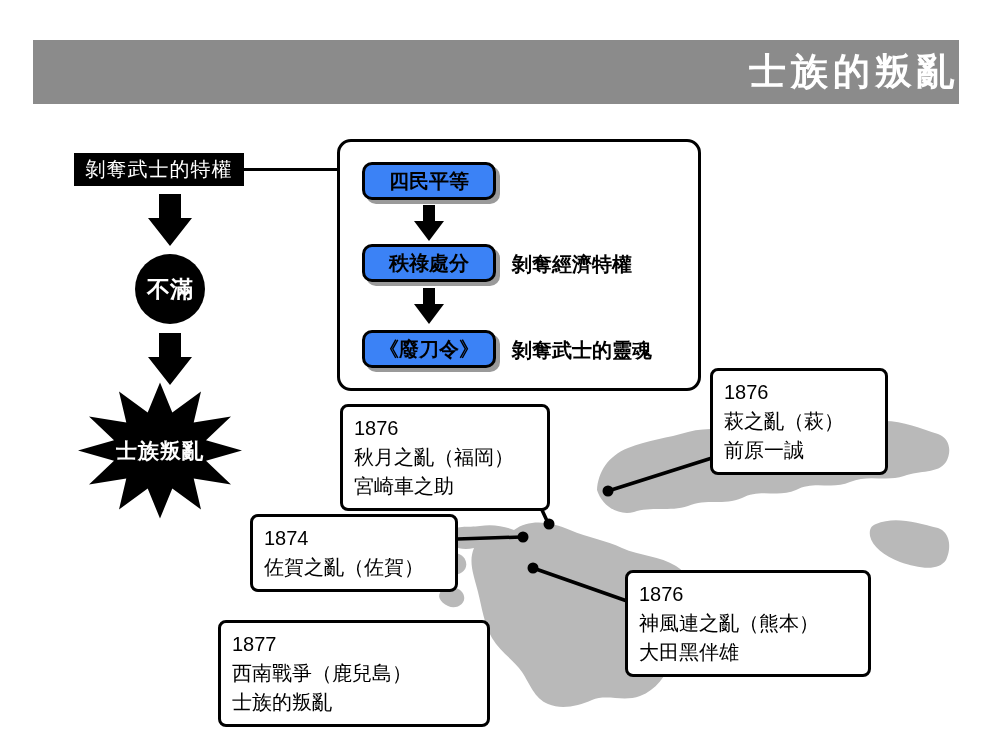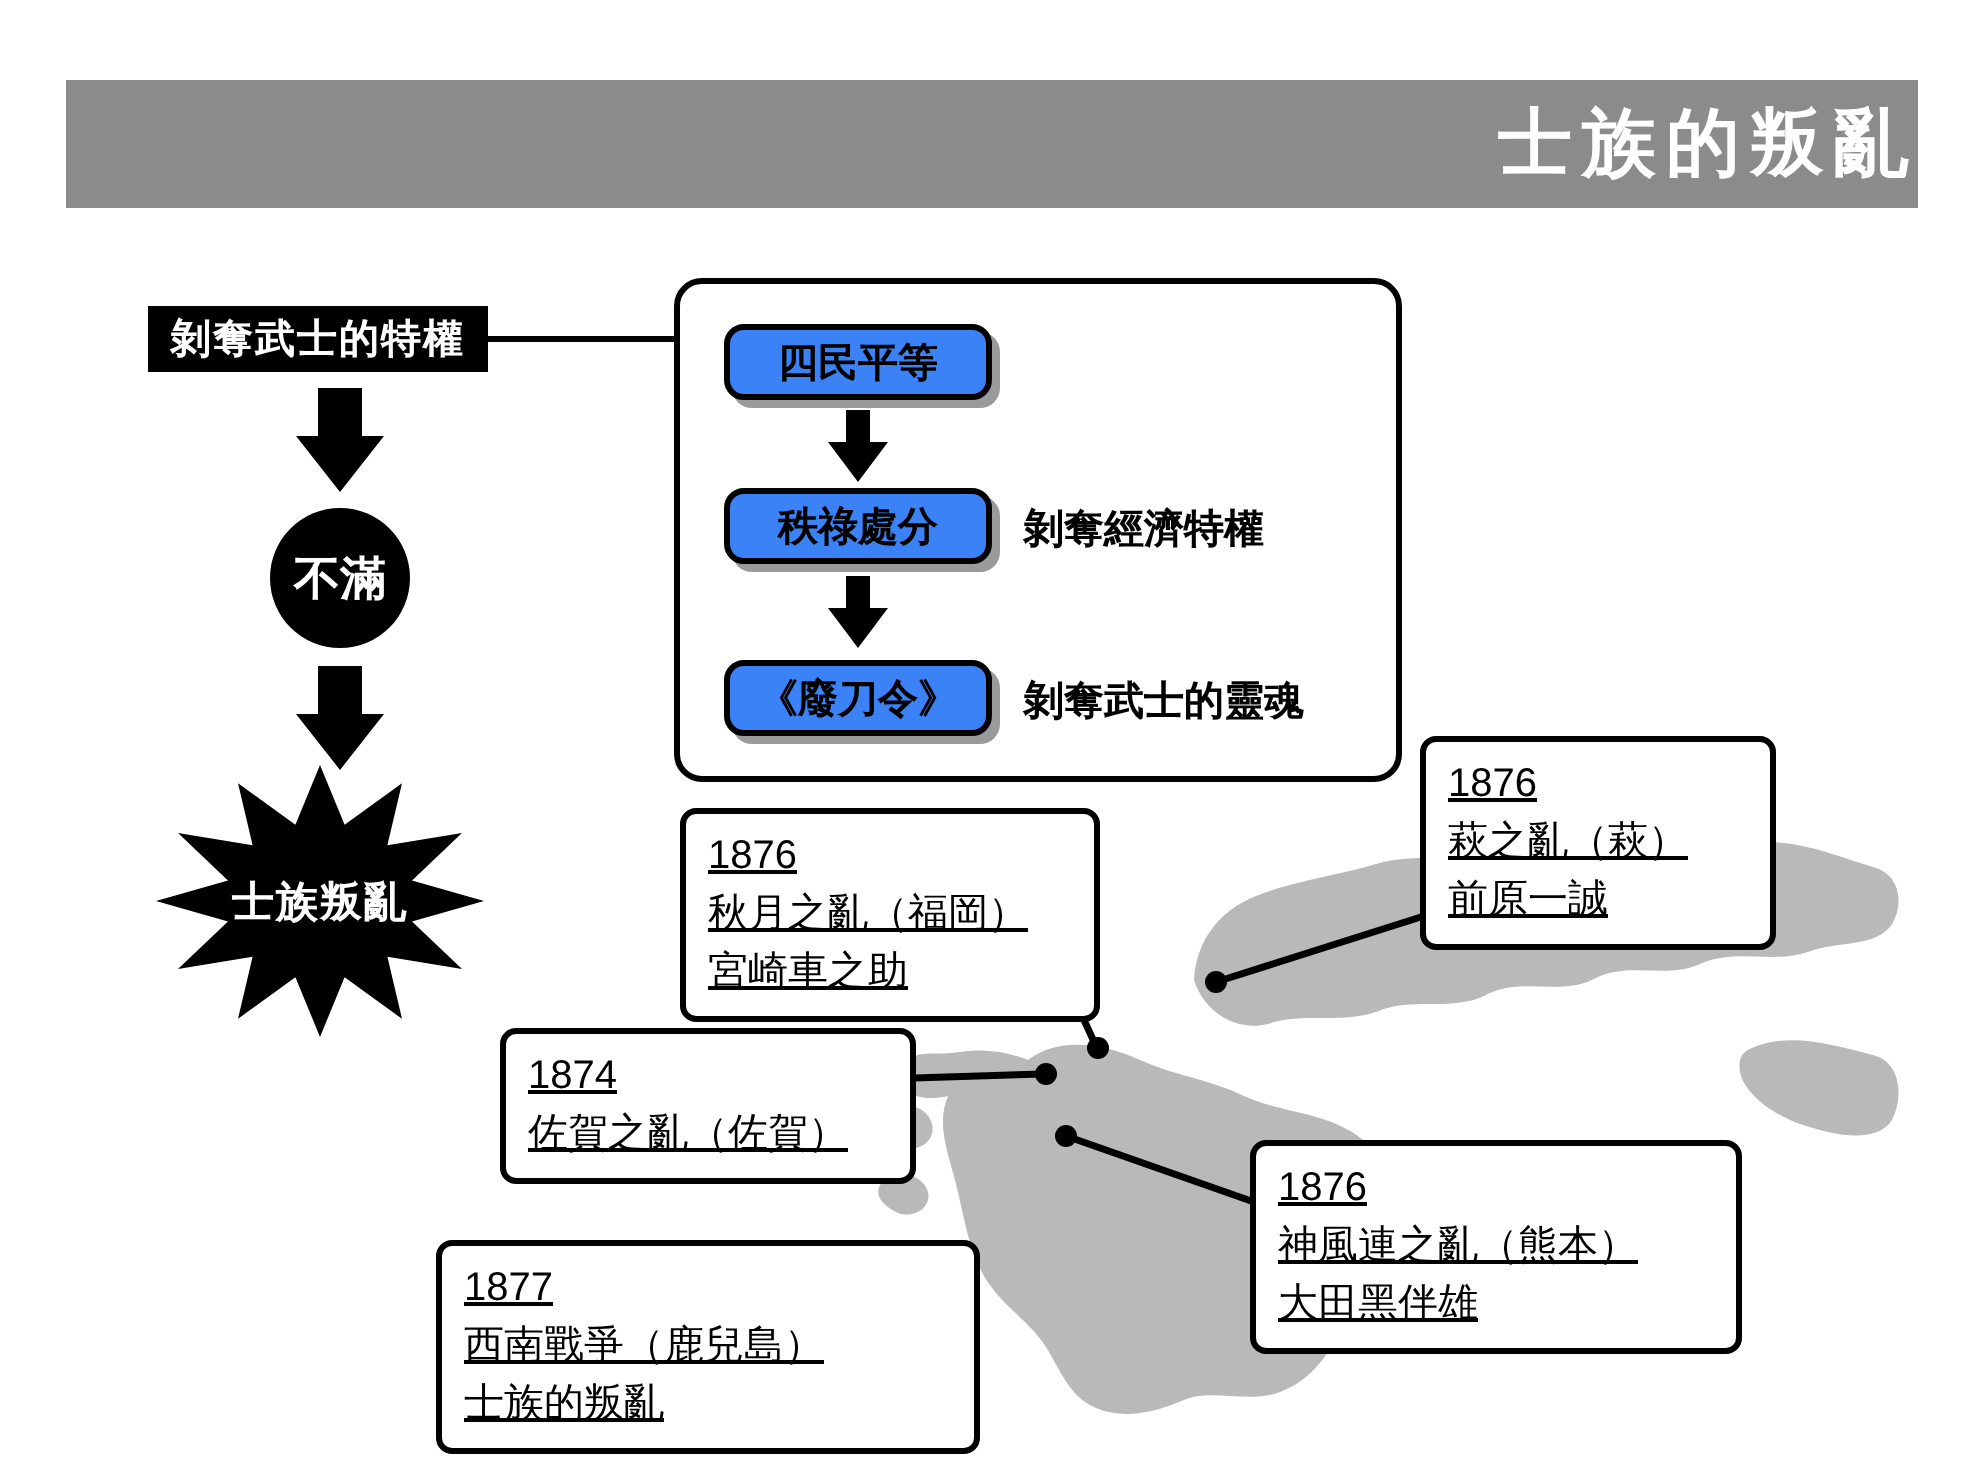--- a/index.html
+++ b/index.html
@@ -9,21 +9,21 @@
   .stage { position:absolute; left:0; top:0; width:992px; height:742px; }
 
   .map-layer { position:absolute; left:0; top:0; width:992px; height:742px; z-index:0; }
 
   .title-bar { position:absolute; left:33px; top:40px; width:926px; height:64px;
     background:#8b8b8b; display:flex; align-items:center; justify-content:flex-end; z-index:1; }
   .title-bar span { color:#ffffff; font-size:37px; font-weight:700; letter-spacing:5px; }
 
   .trigger-box { position:absolute; left:74px; top:153px; width:170px; height:33px;
     background:#000; color:#fff; display:flex; align-items:center; justify-content:center;
-    font-size:20px; font-weight:700; letter-spacing:1px; z-index:1; }
+    font-size:20px; font-weight:400; letter-spacing:1px; z-index:1; }
 
   .hline { position:absolute; left:244px; top:168px; width:93px; height:3px; background:#000; z-index:1; }
 
   .arrow { position:absolute; z-index:1; }
   .a1 { left:148px; top:194px; }
   .a2 { left:148px; top:333px; }
 
   .emotion-circle { position:absolute; left:135px; top:254px; width:70px; height:70px;
     background:#000; border-radius:50%; color:#fff; display:flex; align-items:center;
     justify-content:center; font-size:23px; font-weight:700; z-index:1; }
@@ -39,21 +39,21 @@
   .pill { position:absolute; left:22px; width:134px; height:38px; border:3px solid #000;
     border-radius:10px; background:#3b82f6; box-shadow:4px 4px 0 #9a9a9a;
     display:flex; align-items:center; justify-content:center; font-size:20px; font-weight:700; }
   .p1 { top:20px; } .p2 { top:102px; } .p3 { top:188px; }
   .pdesc { position:absolute; left:172px; font-size:20px; font-weight:700; white-space:nowrap; }
   .d1 { top:27px; } .d2 { top:109px; } .d3 { top:195px; }
   .sarrow { position:absolute; left:74px; }
   .sa1 { top:63px; } .sa2 { top:146px; }
 
   .callout { position:absolute; background:#fff; border:3px solid #000; border-radius:8px;
-    padding:7px 11px; font-size:20px; line-height:29px; z-index:2; white-space:nowrap;text-decoration:underline; }
+    padding:7px 11px; font-size:20px; line-height:29px; z-index:2; white-space:nowrap; }
   .co-hagi     { left:710px; top:368px; width:178px; }
   .co-akizuki  { left:340px; top:404px; width:210px; }
   .co-saga     { left:250px; top:514px; width:208px; }
   .co-shinpu   { left:625px; top:570px; width:246px; }
   .co-seinan   { left:218px; top:620px; width:272px; }
 </style>
 </head>
 <body>
 
 <div class="stage">

